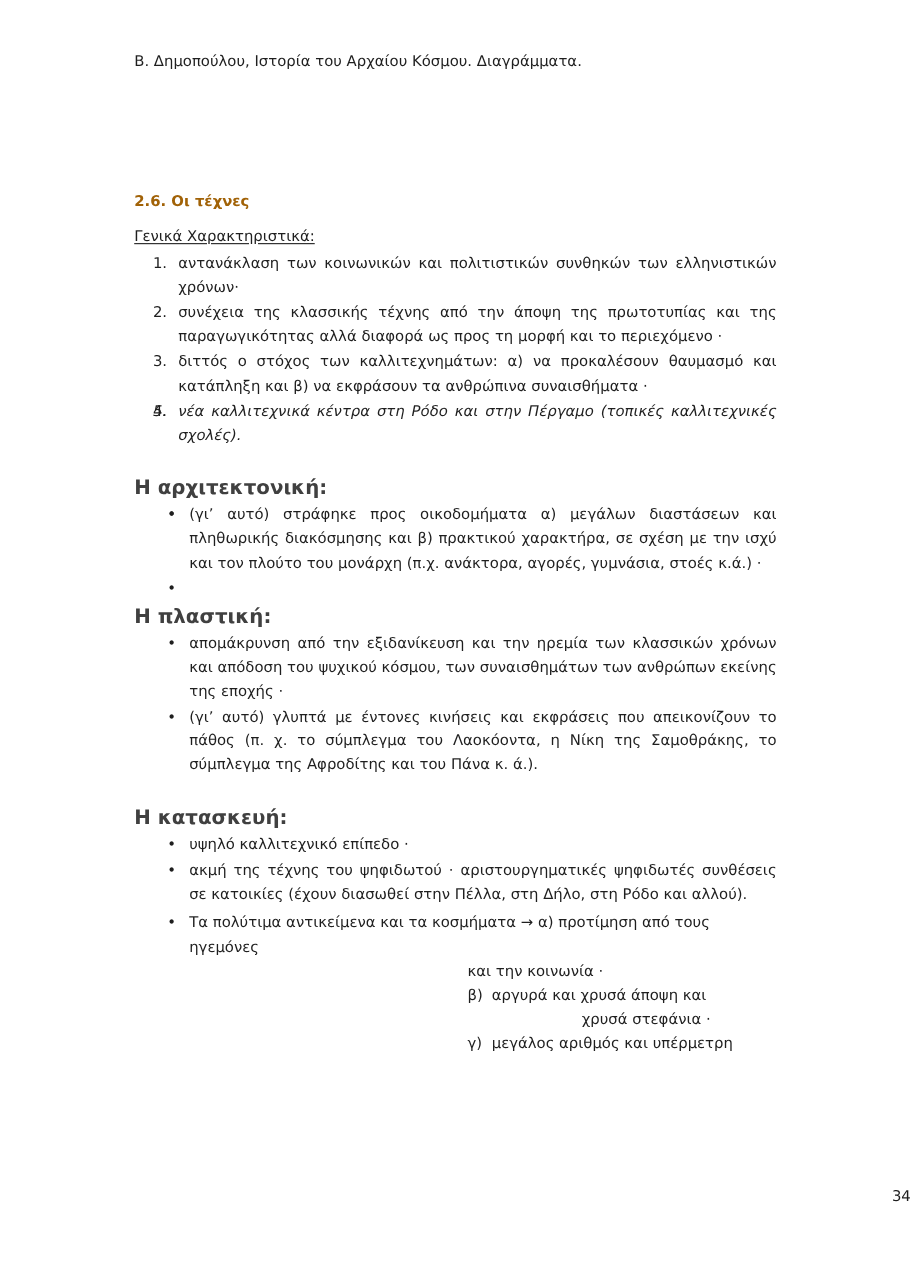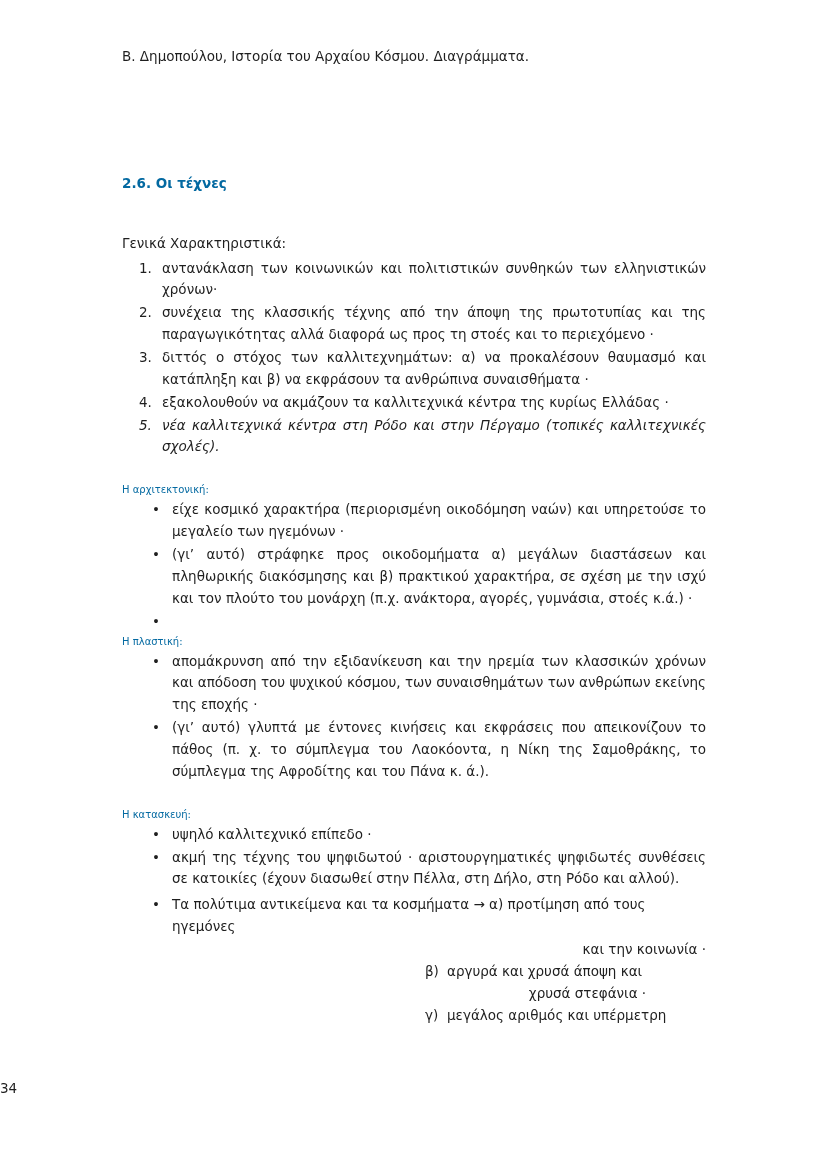--- a/index.html
+++ b/index.html
@@ -33,35 +33,36 @@
     font-size: 13.5px;
     line-height: 1.45;
     padding-top: 47px;
     color: #1f1f1f;
   }
 
   .section-title {
     font-size: 13.5px;
     font-weight: bold;
     margin-top: 108px;
-    color: #0369a1;
+    color: #a16207;
   }
 
   .sub-underline {
     font-size: 13.5px;
+    text-decoration: underline;
     text-underline-offset: 2px;
-    margin-top: 44px;
+    margin-top: 16px;
     color: #1f1f1f;
   }
 
   .sub-heading {
-    font-size: 10px;
-    font-weight: normal;
+    font-size: 18px;
+    font-weight: bold;
     margin-top: 26px;
-    color: #0369a1;
+    color: #404040;
   }
 
   
   ol.num-list {
     list-style: none;
     margin: 7px 0 0 0;
     padding: 0;
   }
   ol.num-list > li {
     position: relative;
@@ -117,21 +118,21 @@
     margin-top: 1px;
   }
   .arrow-sub {
     margin-left: 303px;
     width: 281px;
     font-size: 13.5px;
     line-height: 1.62;
     color: #1f1f1f;
   }
   .arrow-sub.center-ish {
-    text-align: right;
+    text-align: left;
   }
   .arrow-sub.hang {
     position: relative;
     padding-left: 22px;
     text-align: justify;
     text-justify: inter-word;
   }
   .arrow-sub.hang .lbl {
     position: absolute;
     left: 0;
@@ -139,48 +140,48 @@
   }
   .arrow-sub.hang.noj {
     text-align: center;
   }
 
   .page-number {
     position: absolute;
     left: 0;
     top: 1080px;
     width: 828px;
-    text-align: left;
+    text-align: right;
     font-size: 13.5px;
     color: #1f1f1f;
   }
 </style>
 </head>
 <body>
 
 <div class="page">
   <div class="content">
 
     <div class="doc-header">Β. Δημοπούλου, Ιστορία του Αρχαίου Κόσμου. Διαγράμματα.</div>
 
     <div class="section-title">2.6. Οι τέχνες</div>
 
     <div class="sub-underline">Γενικά Χαρακτηριστικά:</div>
 
     <ol class="num-list">
       <li><span class="marker">1.</span><span>αντανάκλαση των κοινωνικών και πολιτιστικών συνθηκών των ελληνιστικών χρόνων·</span></li>
-      <li><span class="marker">2.</span><span>συνέχεια της κλασσικής τέχνης από την άποψη της πρωτοτυπίας και της παραγωγικότητας αλλά διαφορά ως προς τη στοές και το περιεχόμενο ·</span></li>
+      <li><span class="marker">2.</span><span>συνέχεια της κλασσικής τέχνης από την άποψη της πρωτοτυπίας και της παραγωγικότητας αλλά διαφορά ως προς τη μορφή και το περιεχόμενο ·</span></li>
       <li><span class="marker">3.</span><span>διττός ο στόχος των καλλιτεχνημάτων: α) να προκαλέσουν θαυμασμό και κατάπληξη και β) να εκφράσουν τα ανθρώπινα συναισθήματα ·</span></li>
-      <li><span class="marker">4.</span><span>εξακολουθούν να ακμάζουν τα καλλιτεχνικά κέντρα της κυρίως Ελλάδας ·</span></li>
+      <li><span class="marker">4.</span></li>
       <li class="italic"><span class="marker">5.</span><span>νέα καλλιτεχνικά κέντρα στη Ρόδο και στην Πέργαμο (τοπικές καλλιτεχνικές σχολές).</span></li>
     </ol>
 
     <div class="sub-heading">Η αρχιτεκτονική:</div>
     <ul class="bul-list">
-      <li><span class="dot">•</span><span>είχε κοσμικό χαρακτήρα (περιορισμένη οικοδόμηση ναών) και υπηρετούσε το μεγαλείο των ηγεμόνων ·</span></li>
+      <li><span class="dot">•</span></li>
       <li><span class="dot">•</span><span>(γι’ αυτό) στράφηκε προς οικοδομήματα α) μεγάλων διαστάσεων και πληθωρικής διακόσμησης και β) πρακτικού χαρακτήρα, σε σχέση με την ισχύ και τον πλούτο του μονάρχη (π.χ. ανάκτορα, αγορές, γυμνάσια, στοές κ.ά.) ·</span></li>
       <li class="no-justify"><span class="dot">•</span></li>
     </ul>
 
     <div class="sub-heading">Η πλαστική:</div>
     <ul class="bul-list">
       <li><span class="dot">•</span><span>απομάκρυνση από την εξιδανίκευση και την ηρεμία των κλασσικών χρόνων και απόδοση του ψυχικού κόσμου, των συναισθημάτων των ανθρώπων εκείνης της εποχής ·</span></li>
       <li><span class="dot">•</span><span>(γι’ αυτό) γλυπτά με έντονες κινήσεις και εκφράσεις που απεικονίζουν το πάθος (π. χ. το σύμπλεγμα του Λαοκόοντα, η Νίκη της Σαμοθράκης, το σύμπλεγμα της Αφροδίτης και του Πάνα κ. ά.).</span></li>
     </ul>
 

